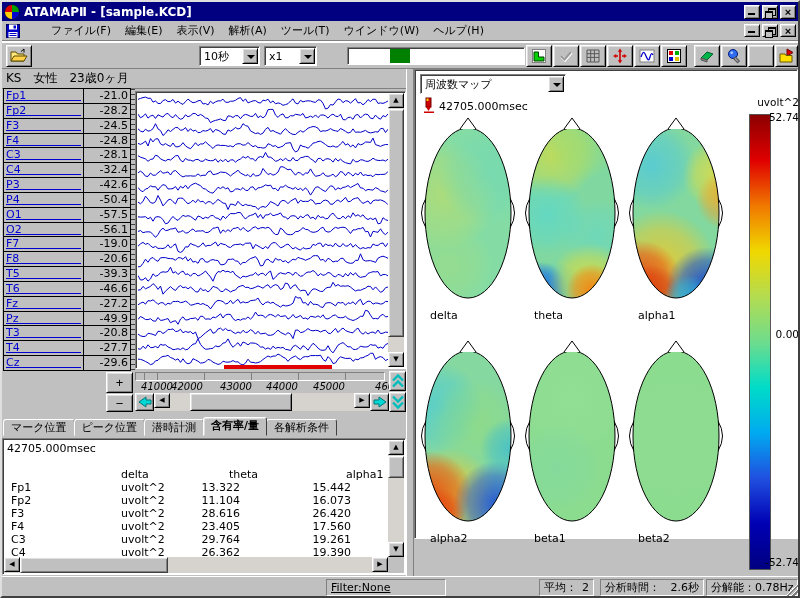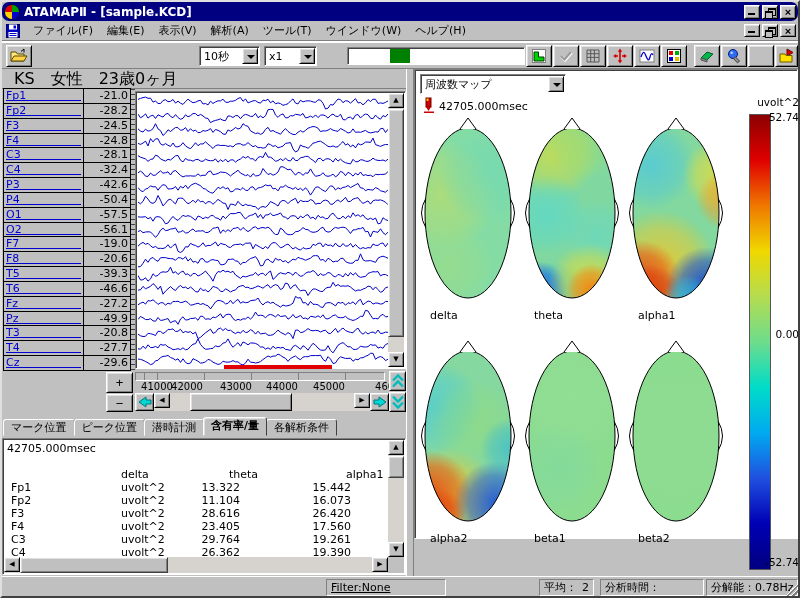--- a/index.html
+++ b/index.html
@@ -4,21 +4,21 @@
 <style>
   html,body{margin:0;padding:0;background:#555;}
   *{box-sizing:border-box;}
   .win{position:relative;width:800px;height:598px;background:#c0c0c0;
        font-family:"DejaVu Sans",sans-serif;font-size:11px;color:#000;
        border:2px solid;border-color:#dfdfdf #404040 #404040 #dfdfdf;overflow:hidden;}
   
   .raised{border:1px solid;border-color:#fff #404040 #404040 #fff;box-shadow:inset 1px 1px 0 #dfdfdf,inset -1px -1px 0 #808080;background:#c0c0c0;}
   .btn{background:#c0c0c0;border:1px solid;border-color:#fff #000 #000 #fff;box-shadow:inset 1px 1px 0 #dfdfdf,inset -1px -1px 0 #808080;padding:0;cursor:default;}
   
-  .titlebar{position:absolute;left:0;top:0;width:796px;height:19px;background:#000080;display:flex;align-items:center;padding:8px 2px;border-radius:7px;}
+  .titlebar{position:absolute;left:0;top:0;width:796px;height:19px;background:#000080;display:flex;align-items:center;padding:8px 2px;}
   .titlebar .logo{width:16px;height:16px;margin-right:4px;}
   .titlebar .ttl{color:#fff;font-weight:bold;font-size:12px;flex:1;white-space:nowrap;}
   .wbtns{display:flex;gap:2px;}
   .wbtn{position:relative;width:16px;height:14px;}
   .g-min:after{content:"";position:absolute;left:3px;bottom:3px;width:7px;height:2px;background:#000;}
   .g-rest:before{content:"";position:absolute;left:5px;top:2px;width:6px;height:5px;border:1px solid #000;border-top-width:2px;}
   .g-rest:after{content:"";position:absolute;left:2px;top:5px;width:6px;height:5px;border:1px solid #000;border-top-width:2px;background:#c0c0c0;}
   .g-x{font-weight:bold;font-size:11px;line-height:12px;text-align:center;}
   
   .menubar{position:absolute;left:0;top:19px;width:796px;height:20px;display:flex;align-items:center;border-bottom:1px solid #808080;box-shadow:0 1px 0 #fff;}
@@ -30,38 +30,38 @@
   .toolbar{position:absolute;left:0;top:40px;width:796px;height:27px;border-top:1px solid #fff;border-bottom:1px solid #808080;}
   .tbtn{position:absolute;top:2px;width:26px;height:22px;display:flex;align-items:center;justify-content:center;}
   .combo{position:absolute;top:3px;height:20px;background:#fff;border:1px solid;border-color:#808080 #fff #fff #808080;box-shadow:inset 1px 1px 0 #404040;display:flex;align-items:center;}
   .combo .cval{flex:1;padding:0 4px;white-space:nowrap;overflow:hidden;}
   .combo .cbtn{width:16px;height:16px;margin-right:1px;position:relative;}
   .arr-dn:after{content:"";position:absolute;left:4px;top:6px;border:4px solid transparent;border-top:4px solid #000;}
   .meter{position:absolute;left:345px;top:4px;width:178px;height:18px;background:#fff;border:1px solid;border-color:#808080 #fff #fff #808080;box-shadow:inset 1px 1px 0 #404040;}
   .meter .blk{position:absolute;left:42px;top:1px;bottom:1px;width:20px;background:#008000;}
   
   .content{position:absolute;left:0;top:67px;width:796px;height:507px;}
-  .patient{position:absolute;left:0;top:0;width:404px;height:20px;line-height:19px;padding-left:12px;border-bottom:1px solid #808080;font-size:16px;}
+  .patient{position:absolute;left:0;top:0;width:404px;height:20px;line-height:19px;padding-left:4px;border-bottom:1px solid #808080;font-size:12px;}
   .chan-table{position:absolute;left:1px;top:20px;width:129px;height:282px;display:grid;grid-template-columns:81px 47px;grid-auto-rows:1fr;}
   .chcell{border:1px solid #000;margin-top:-1px;overflow:hidden;line-height:13px;}
   .chlabel .chname{display:block;color:#0000d0;border-bottom:1px solid #0000d0;margin:0 2px;height:12px;font-size:11px;}
   .chvalue{text-align:right;padding-right:2px;margin-left:-1px;font-size:11px;}
   .tickstrip{position:absolute;left:129px;top:20px;width:4px;height:282px;background:repeating-linear-gradient(to bottom,#404040 0 1px,transparent 1px 5px);}
   .wavepanel{position:absolute;left:133px;top:22px;width:271px;height:278px;background:#fff;border:1px solid;border-color:#808080 #fff #fff #808080;box-shadow:inset 1px 1px 0 #404040;}
   .waves{position:absolute;left:2px;top:1px;}
   .redbar{position:absolute;left:222px;top:296px;width:108px;height:4px;background:#e00000;}
   
   .vscroll{position:absolute;right:1px;top:1px;bottom:1px;width:16px;background:#d6d3ce;}
   .sbtn{position:absolute;width:16px;height:15px;font-size:7px;line-height:13px;text-align:center;color:#000;}
   .vthumb{position:absolute;left:0;width:16px;background:#c0c0c0;}
   .hscroll{position:absolute;left:133px;top:324px;width:254px;height:18px;background:#d6d3ce;display:flex;align-items:stretch;}
   .hs-el{flex:none;}
   
   .pm{position:absolute;left:104px;width:27px;text-align:center;font-size:13px;line-height:18px;}
-  .ruler{position:absolute;left:133px;top:302px;width:254px;height:22px;}
+  .ruler{position:absolute;left:133px;top:302px;width:254px;height:22px;font-style:italic;}
   .ruler .ticks{position:absolute;left:0;top:1px;width:250px;height:9px;border:1px solid;border-color:#808080 #fff #fff #808080;background:repeating-linear-gradient(90deg,#808080 0 1px,#c0c0c0 1px 47px);background-position:21px 0;}
   .ruler .lbl{position:absolute;top:10px;font-size:10px;width:34px;text-align:center;}
   .chevcol .btn{position:absolute;left:387px;width:17px;height:20px;display:flex;align-items:center;justify-content:center;}
   
   .tabs{position:absolute;left:1px;top:348px;height:19px;display:flex;align-items:flex-end;}
   .tab{height:17px;line-height:16px;padding:0 7px;background:#c0c0c0;border:1px solid;border-color:#fff #404040 transparent #fff;border-radius:3px 3px 0 0;margin-right:-1px;font-size:11px;}
   .tab.active{height:19px;font-weight:bold;z-index:2;box-shadow:inset 1px 1px 0 #dfdfdf;text-align:center;}
   
   .listbox{position:absolute;left:0;top:369px;width:404px;height:137px;background:#fff;border:1px solid;border-color:#808080 #fff #fff #808080;box-shadow:inset 1px 1px 0 #404040;}
   .lb-line{position:absolute;left:0;width:380px;height:13px;font-size:11px;line-height:13px;font-family:"DejaVu Sans","DejaVu Sans Mono",sans-serif;white-space:nowrap;}
@@ -109,21 +109,21 @@
   </div>
 
   <div class="menubar">
     <span class="sysicon"><svg width="16" height="16" viewBox="0 0 16 16">
           <rect x="1.5" y="1.5" width="13" height="13" fill="#0000c8" stroke="#000060"></rect>
           <rect x="4" y="1.5" width="8" height="5" fill="#fff"></rect>
           <rect x="8.5" y="2.5" width="2.5" height="3" fill="#0000c8"></rect>
           <rect x="3.5" y="9" width="9" height="5.5" fill="#fff"></rect>
           <path d="M4.5 10.5h7 M4.5 12.5h7" stroke="#0000c8"></path>
         </svg></span>
-    <span style="display:flex;">
+    <span style="display:flex;margin-left:18px;">
         <span class="menu-item">ファイル(F)</span>
         <span class="menu-item">編集(E)</span>
         <span class="menu-item">表示(V)</span>
         <span class="menu-item">解析(A)</span>
         <span class="menu-item">ツール(T)</span>
         <span class="menu-item">ウインドウ(W)</span>
         <span class="menu-item">ヘルプ(H)</span>
       </span>
     <span class="wbtns">
       <button class="btn wbtn g-min"></button>
@@ -732,21 +732,21 @@
   </div>
 
   <div class="statusbar">
     <span class="sb-panel" style="left:324px;width:120px;text-decoration:underline;">Filter:None</span>
     <span><span class="sb-panel" style="left: 447px; width: 88px; margin-top: 37px;">
           <span>周波数：</span>
           <span>200Hz</span>
         </span><span class="sb-panel" style="left: 537px; width: 55px;">
           <span>平均：</span>
           <span>2</span>
-        </span><span class="sb-panel" style="left: 598px; width: 104px; flex-direction: column;">
+        </span><span class="sb-panel" style="left: 598px; width: 104px;">
           <span>分析時間：</span>
           <span>2.6秒</span>
         </span><span class="sb-panel" style="left: 704px; width: 92px;">
           <span>分解能：</span>
           <span>0.78Hz</span>
         </span></span>
     <span class="grip"></span>
   </div>
 </div>
 

